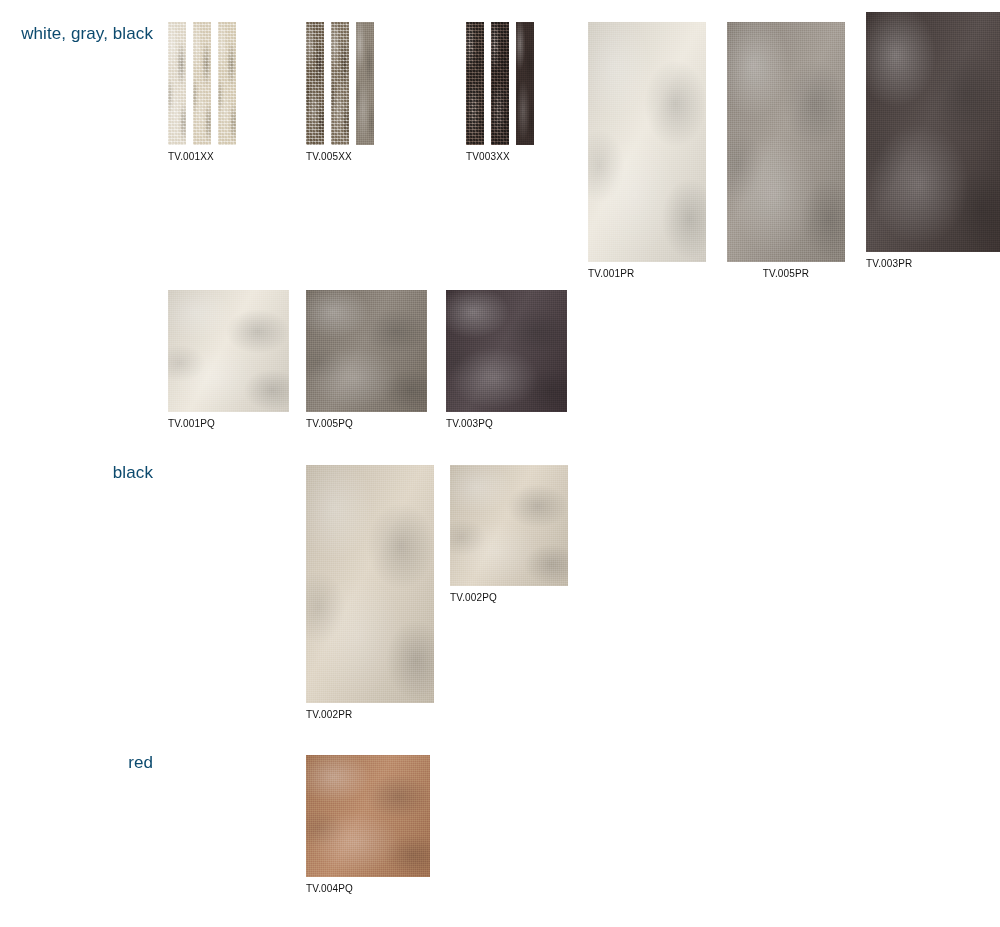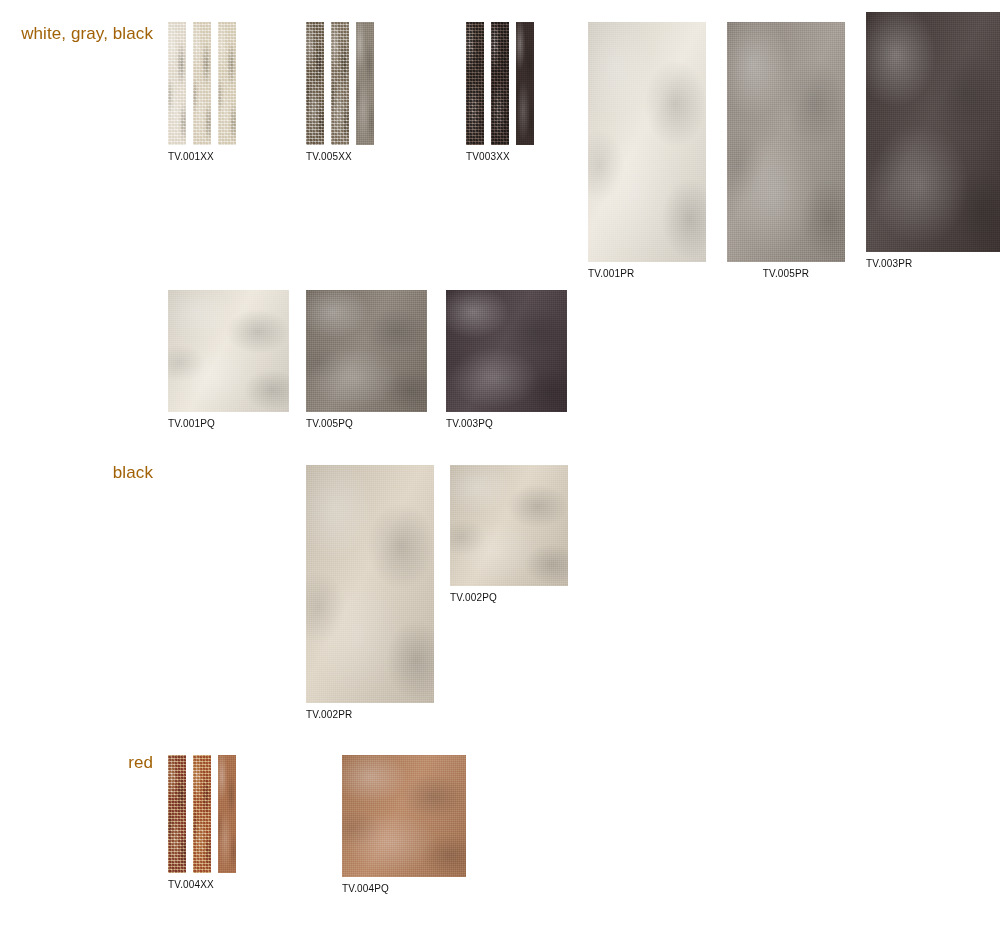--- a/index.html
+++ b/index.html
@@ -22,21 +22,21 @@
   }
 
   
   .section-heading {
     position: absolute;
     right: 847px;              
     white-space: nowrap;
     font-size: 17px;
     line-height: 20px;
     font-weight: 400;
-    color: #a16207;
+    color: #0c4a6e;
     letter-spacing: 0.1px;
     text-align: right;
   }
 
   
   .product {
     position: absolute;
   }
   .swatch-row {
     display: flex;
@@ -228,39 +228,22 @@
 
   <div class="product" style="left:450px; top:465px;">
     <div class="swatch smooth" style="width:118px;height:121px;background-color:#ddd3c2;">
       <div class="mottle"></div>
       <div class="shade"></div>
       <div class="grain"></div>
     </div>
     <div class="product-label">TV.002PQ</div>
   </div>
 
-  <div class="product" style="left:168px; top:755px;">
-    <div class="swatch-row">
-      <div class="swatch coarse" style="width:18px;height:118px;background-color:#ad7e5f;margin-right:7px;">
-        <div class="mottle"></div>
-        <div class="grain"></div>
-      </div>
-      <div class="swatch coarse" style="width:18px;height:118px;background-color:#c08c62;margin-right:7px;">
-        <div class="mottle"></div>
-        <div class="grain"></div>
-      </div>
-      <div class="swatch smooth" style="width:18px;height:118px;background-color:#a9704e;">
-        <div class="mottle"></div>
-        <div class="grain"></div>
-      </div>
-    </div>
-    <div class="product-label">TV.004XX</div>
-  </div>
-
-  <div class="product" style="left:306px; top:755px;margin-left:36px;">
+
+  <div class="product" style="left:306px; top:755px;">
     <div class="swatch smooth" style="width:124px;height:122px;background-color:#b5805d;">
       <div class="mottle"></div>
       <div class="shade"></div>
       <div class="grain"></div>
     </div>
     <div class="product-label">TV.004PQ</div>
   </div>
 
 </div>
 

